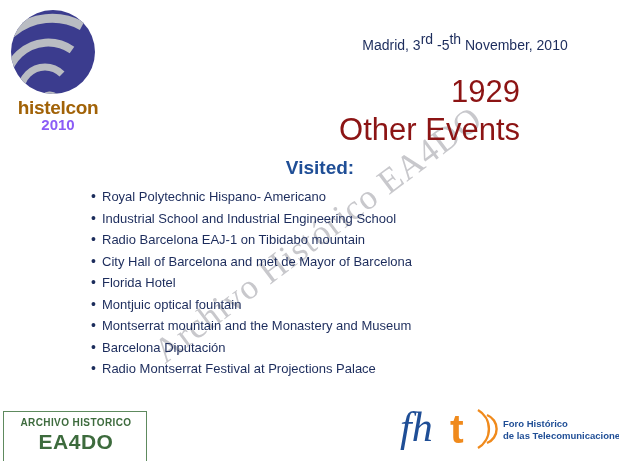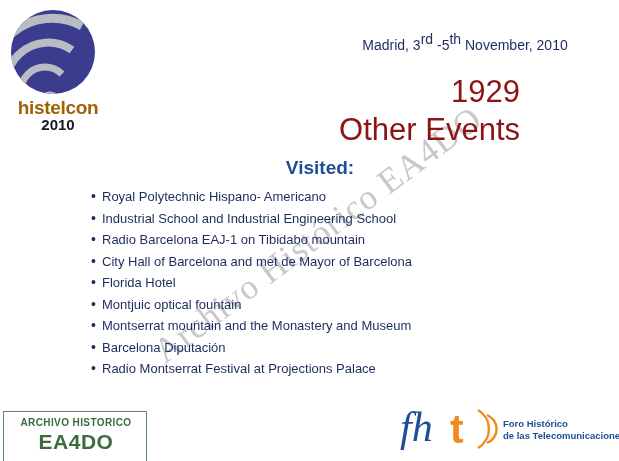--- a/index.html
+++ b/index.html
@@ -55,21 +55,21 @@
   }
   #histelcon-word {
     top: 91px;
     font-size: 19px;
     color: #a16207;
     letter-spacing: -0.3px;
   }
   #histelcon-year {
     top: 110px;
     font-size: 15px;
-    color: #0f172a;
+    color: #8b5cf6;
     letter-spacing: 0px;
   }
 
   
   #date-line {
     position: absolute;
     left: 320px;
     top: 37px;
     width: 290px;
     text-align: center;

